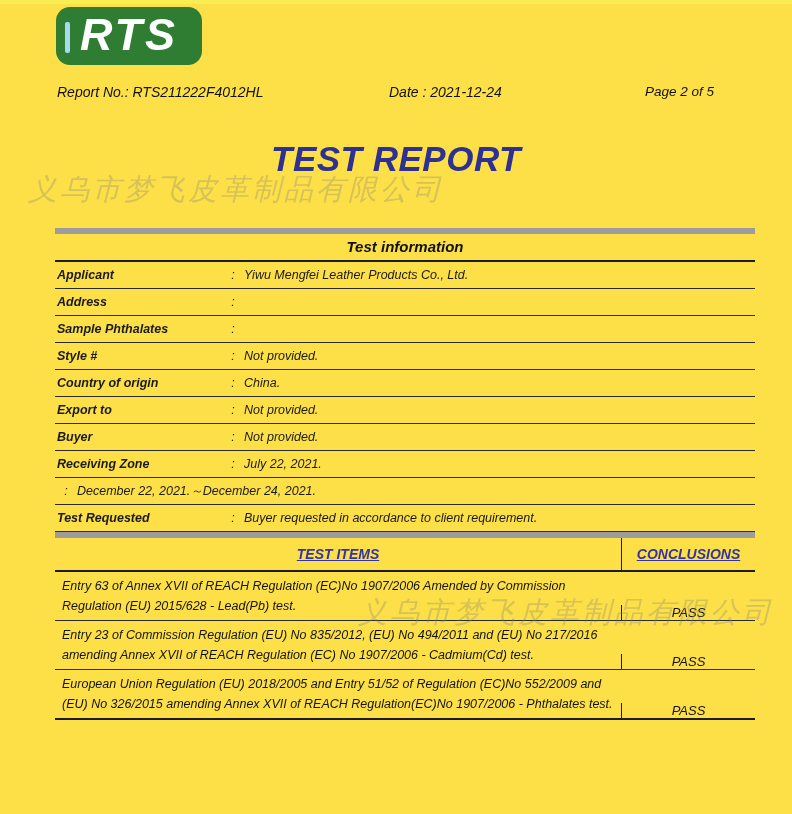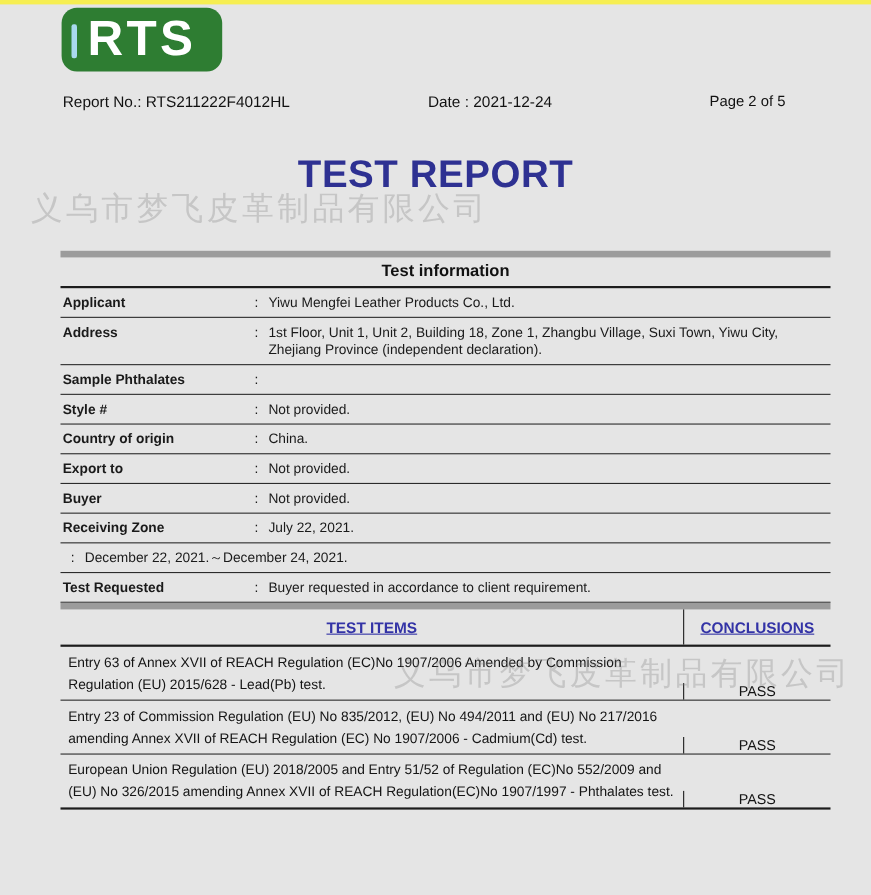--- a/index.html
+++ b/index.html
@@ -1,21 +1,21 @@
 <!DOCTYPE html>
 <html><head>
 <meta charset="utf-8">
 <style>
   * { margin:0; padding:0; box-sizing:border-box; }
   html,body { background:#ffffff; }
   body {
     width:792px; height:814px; position:relative; overflow:hidden;
     font-family:"Liberation Sans", sans-serif; color:#1a1a1a;
   }
-  .page { position:absolute; inset:0; background:#e5e5e5; overflow:hidden; }
+  .page { position:absolute; inset:0; background:#fde047; overflow:hidden;font-style:italic; }
 
   
   .top-strip { position:absolute; left:0; top:0; width:792px; height:4px; background:#f6ee52; }
 
   
   .logo {
     position:absolute; left:56px; top:7px; width:146px; height:58px;
     background:#2e7d32; border-radius:14px;
     display:flex; align-items:center; justify-content:center;
   }
@@ -104,21 +104,20 @@
       <div class="info-title">Test information</div>
 
       <div class="info-row">
         <div class="info-label">Applicant</div>
         <div class="info-colon">:</div>
         <div class="info-value">Yiwu Mengfei Leather Products Co., Ltd.</div>
       </div>
       <div class="info-row">
         <div class="info-label">Address</div>
         <div class="info-colon">:</div>
-        <div class="info-value">1st Floor, Unit 1, Unit 2, Building 18, Zone 1, Zhangbu Village, Suxi Town, Yiwu City, Zhejiang Province (independent declaration).</div>
       </div>
       <div class="info-row">
         <div class="info-label">Sample Phthalates</div>
         <div class="info-colon">:</div>
       </div>
       <div class="info-row">
         <div class="info-label">Style #</div>
         <div class="info-colon">:</div>
         <div class="info-value">Not provided.</div>
       </div>
@@ -163,21 +162,21 @@
 
       <div class="res-row">
         <div class="res-item">Entry 63 of Annex XVII of REACH Regulation (EC)No 1907/2006 Amended by Commission Regulation (EU) 2015/628 - Lead(Pb) test.</div>
         <div class="res-conc">PASS</div>
       </div>
       <div class="res-row">
         <div class="res-item">Entry 23 of Commission Regulation (EU) No 835/2012, (EU) No 494/2011 and (EU) No 217/2016 amending Annex XVII of REACH Regulation (EC) No 1907/2006 - Cadmium(Cd) test.</div>
         <div class="res-conc">PASS</div>
       </div>
       <div class="res-row">
-        <div class="res-item">European Union Regulation (EU) 2018/2005 and Entry 51/52 of Regulation (EC)No 552/2009 and (EU) No 326/2015 amending Annex XVII of REACH Regulation(EC)No 1907/1997 - Phthalates test.</div>
+        <div class="res-item">European Union Regulation (EU) 2018/2005 and Entry 51/52 of Regulation (EC)No 552/2009 and (EU) No 326/2015 amending Annex XVII of REACH Regulation(EC)No 1907/2006 - Phthalates test.</div>
         <div class="res-conc">PASS</div>
       </div>
     </div>
 
   </div>
 
   <div class="watermark wm2">义乌市梦飞皮革制品有限公司</div>
 
 </div>
 

